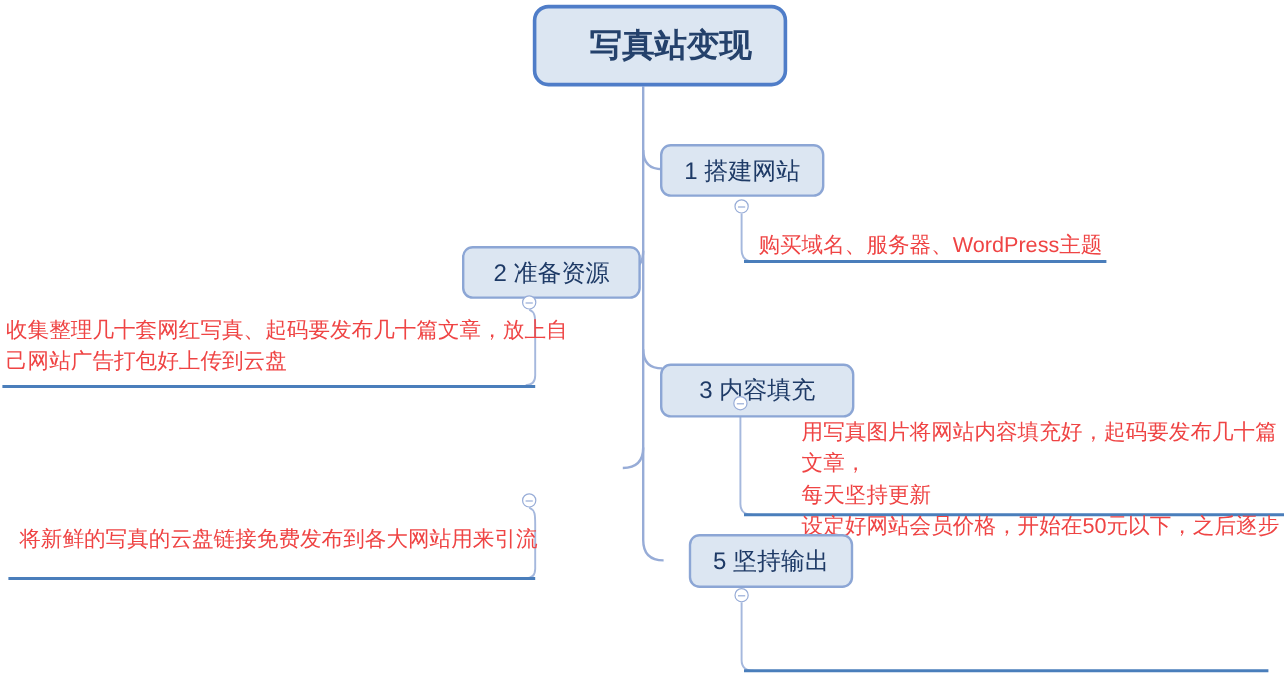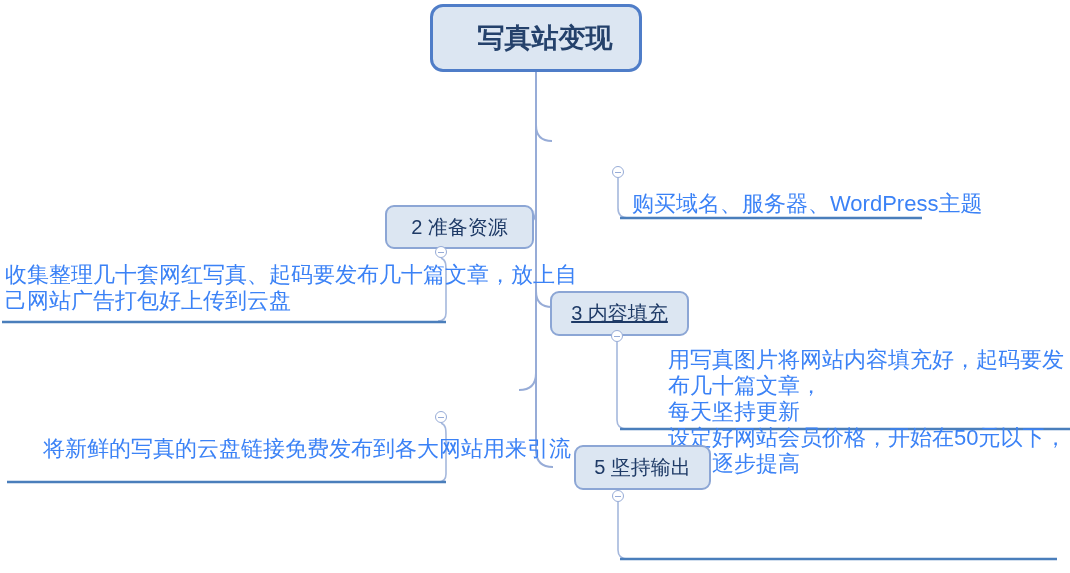--- a/index.html
+++ b/index.html
@@ -51,23 +51,23 @@
     justify-content: center;
     cursor: pointer;
   }
   .minus-icon {
     display: block;
     width: 6px; height: 0;
     border-top: 1.5px solid #97acd7;
   }
   .child-note {
     position: absolute;
-    font-size: 22px;
+    font-size: 18px;
     line-height: 26px;
-    color: #3b82f6;
+    color: #ef4444;
     white-space: pre-line;
     z-index: 2;
   }
 </style>
 </head>
 <body>
 
 <div class="canvas">
 
   <svg class="connector-layer" viewBox="0 0 1070 573" xmlns="http://www.w3.org/2000/svg">
@@ -85,52 +85,55 @@
     <path d="M441,423 C446,425 446,429 446,437 L446,474 Q446,482 438,482" fill="none" stroke="#a5b8dd" stroke-width="1.6"></path>
     <path d="M618,502 L618,550 Q618,559 628,559" fill="none" stroke="#a5b8dd" stroke-width="1.6"></path>
 
     <line x1="620" y1="218" x2="922" y2="218" stroke="#4a7ebb" stroke-width="2.5"></line>
     <line x1="2" y1="322" x2="446" y2="322" stroke="#4a7ebb" stroke-width="2.5"></line>
     <line x1="620" y1="429" x2="1070" y2="429" stroke="#4a7ebb" stroke-width="2.5"></line>
     <line x1="7" y1="482" x2="446" y2="482" stroke="#4a7ebb" stroke-width="2.5"></line>
     <line x1="620" y1="559" x2="1057" y2="559" stroke="#4a7ebb" stroke-width="2.5"></line>
   </svg>
 
-  <div class="topic root" style="left:430px; top:4px; width:212px; height:68px;padding-left:18px;">
+  <div class="topic root" style="left:444px; top:4px; width:212px; height:68px;padding-left:18px;">
     <span>写真站变现</span>
   </div>
 
+  <div class="topic branch" style="left:550px; top:120px; width:137px; height:44px;">
+    <span>1 搭建网站</span>
+  </div>
   <div class="collapse-btn" style="left:612px; top:166px;">
     <span class="minus-icon"></span>
   </div>
   <div class="child-note" style="left:632px; top:191px;">购买域名、服务器、WordPress主题</div>
 
   <div class="topic branch" style="left:385px; top:205px; width:149px; height:44px;align-items:center;">
     <span>2 准备资源</span>
   </div>
   <div class="collapse-btn" style="left:435px; top:246px;">
     <span class="minus-icon"></span>
   </div>
   <div class="child-note" style="left:5px; top:262px;">收集整理几十套网红写真、起码要发布几十篇文章，放上自
 己网站广告打包好上传到云盘</div>
 
-  <div class="topic branch" style="left:550px; top:291px; width:139px; height:45px;text-decoration:underline;">
+  <div class="topic branch" style="left:550px; top:303px; width:162px; height:45px;">
     <span>3 内容填充</span>
   </div>
   <div class="collapse-btn" style="left:611px; top:330px;">
     <span class="minus-icon"></span>
   </div>
   <div class="child-note" style="left:668px; top:347px;">用写真图片将网站内容填充好，起码要发布几十篇文章，
 每天坚持更新
 设定好网站会员价格，开始在50元以下，之后逐步提高</div>
 
   <div class="collapse-btn" style="left:435px; top:411px;">
     <span class="minus-icon"></span>
   </div>
-  <div class="child-note" style="left:16px; top:436px;margin-left:27px;">将新鲜的写真的云盘链接免费发布到各大网站用来引流</div>
+  <div class="child-note" style="left:16px; top:436px;">将新鲜的写真的云盘链接免费发布到各大网站用来引流</div>
 
   <div class="topic branch" style="left:574px; top:445px; width:137px; height:45px;align-items:center;">
     <span>5 坚持输出</span>
   </div>
   <div class="collapse-btn" style="left:612px; top:490px;">
     <span class="minus-icon"></span>
   </div>
 
 </div>
 

